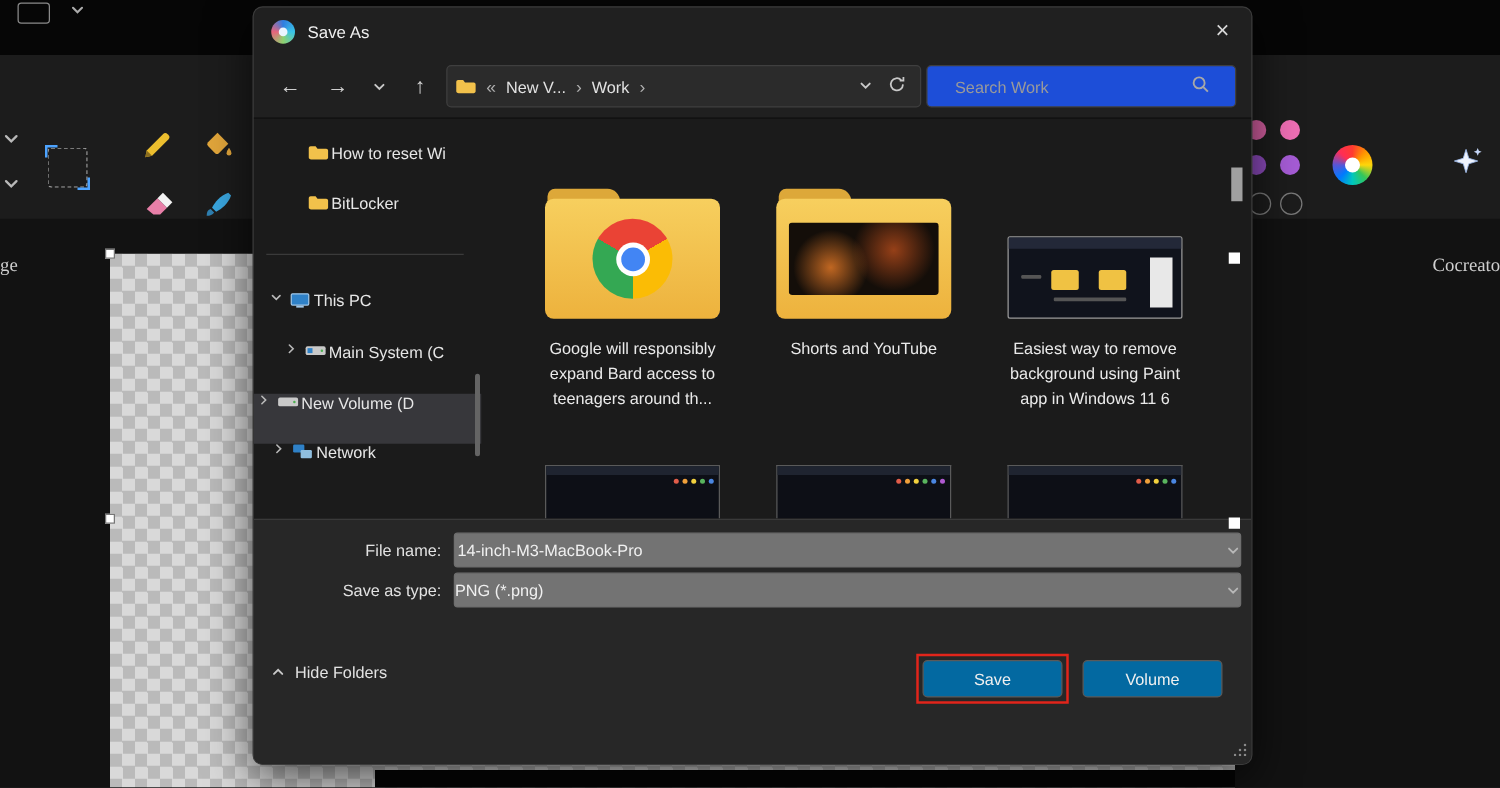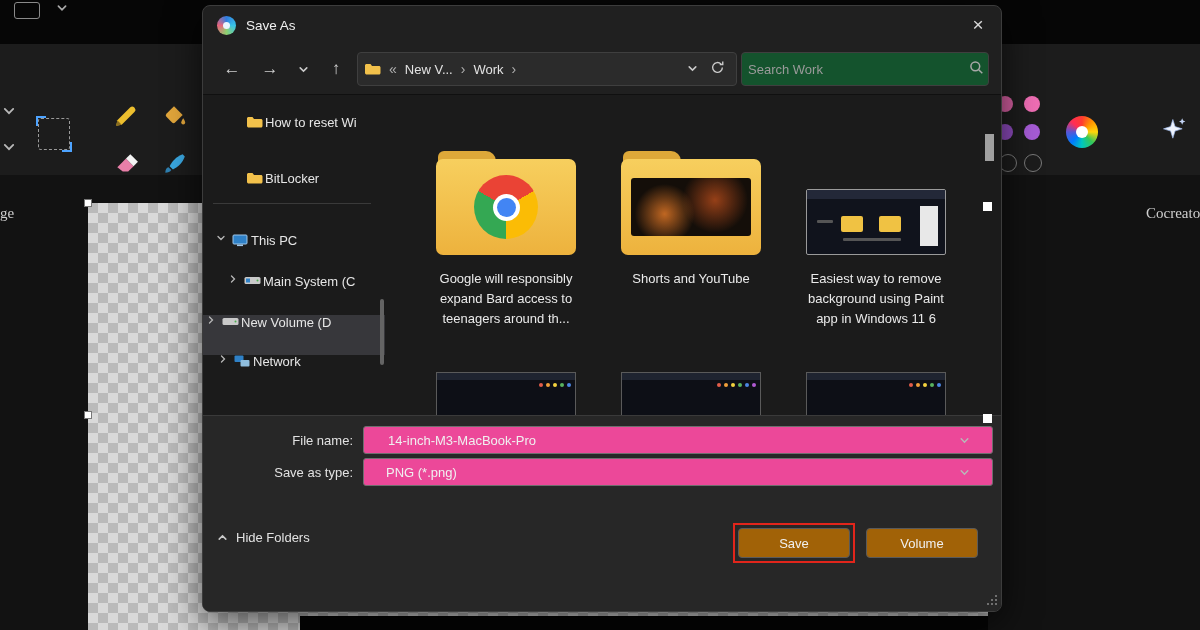--- a/index.html
+++ b/index.html
@@ -45,22 +45,22 @@
   .d-close{position:absolute;right:0;top:0;width:46px;height:38px;display:flex;align-items:center;justify-content:center;
     font-size:19px;color:#d8d8d8;cursor:default;}
   .d-navbar{height:50px;display:flex;align-items:center;padding:0 12px;gap:4px;flex:none;}
   .nav-btn{width:34px;height:32px;display:flex;align-items:center;justify-content:center;font-size:17px;color:#cfcfcf;border-radius:4px;}
   .nav-chev{width:24px;height:32px;display:flex;align-items:center;justify-content:center;}
   .addr{flex:1;height:34px;background:#2b2b2b;border:1px solid #3f3f3f;border-radius:4px;
     display:flex;align-items:center;padding:0 6px;gap:6px;min-width:0;box-sizing:border-box;}
   .crumb{color:#e2e2e2;white-space:nowrap;}
   .crumb-sep{color:#b0b0b0;font-size:14px;padding:0 2px;}
   .addr-spacer{flex:1;}
-  .search{width:248px;height:34px;background:#14532d;border:1px solid #3f3f3f;border-radius:4px;
-    display:flex;align-items:center;padding:0 4px;box-sizing:border-box;gap:8px;}
+  .search{width:248px;height:34px;background:#1d4ed8;border:1px solid #3f3f3f;border-radius:4px;
+    display:flex;align-items:center;padding:0 20px;box-sizing:border-box;gap:8px;}
   .search input{flex:1;background:transparent;border:none;outline:none;color:#dcdcdc;font-size:13px;font-family:"Liberation Sans",sans-serif;min-width:0;}
   .search input::placeholder{color:#9a9a9a;}
   .d-toolbar{height:38px;display:flex;align-items:center;padding:0 18px;gap:8px;flex:none;}
   .tb-item{display:flex;align-items:center;gap:7px;color:#e0e0e0;}
   .tb-gap{width:30px;}
   .tb-right{margin-left:auto;display:flex;align-items:center;gap:16px;}
   .help-circle{width:19px;height:19px;border-radius:50%;background:#1285d6;color:#fff;font-size:12px;font-weight:bold;
     display:flex;align-items:center;justify-content:center;}
   .d-body{flex:none;height:320px;background:#1b1b1b;border-top:1px solid #101010;display:flex;position:relative;overflow:hidden;}
   .d-sidebar{width:182px;flex:none;position:relative;}
@@ -94,27 +94,27 @@
   .img-thumb .panel{position:absolute;right:7px;top:16px;width:18px;height:40px;background:#e8e8e8;}
   .img-thumb .line{position:absolute;height:3px;background:#555;border-radius:1px;}
   .part-thumb{position:absolute;top:277px;width:140px;height:43px;background:#0d0f16;border:1px solid #5a5a5a;border-bottom:none;box-sizing:border-box;}
   .part-thumb .bar{position:absolute;left:0;top:0;right:0;height:7px;background:#1f2430;}
   .dotrow{position:absolute;right:4px;top:10px;display:flex;gap:3px;}
   .dot{width:4px;height:4px;border-radius:50%;}
   .list-thumb{position:absolute;right:7px;top:39px;width:9px;height:27px;background:#a0a0a0;}
   .d-fields{flex:none;height:92px;background:#272727;border-top:1px solid #3a3a3a;position:relative;}
   .f-row{position:absolute;left:0;right:8px;height:28px;display:flex;align-items:center;}
   .f-label{width:150px;text-align:right;padding-right:10px;color:#e2e2e2;flex:none;}
-  .f-input{flex:1;height:28px;background:#ec4899;border:1px solid #6e6e6e;border-radius:3px;
-    display:flex;align-items:center;box-sizing:border-box;padding:0 22px;gap:6px;}
+  .f-input{flex:1;height:28px;background:#737373;border:1px solid #6e6e6e;border-radius:3px;
+    display:flex;align-items:center;box-sizing:border-box;padding:0 0;gap:6px;}
   .f-input input{flex:1;background:transparent;border:none;outline:none;color:#f0f0f0;font-size:13px;font-family:"Liberation Sans",sans-serif;min-width:0;}
   .f-value{flex:1;color:#f0f0f0;white-space:nowrap;overflow:hidden;}
   .d-footer{flex:1;background:#272727;position:relative;}
   .hide-folders{position:absolute;left:14px;top:22px;display:flex;align-items:center;gap:8px;color:#e2e2e2;}
-  .btn{width:112px;height:30px;background:#a16207;border:1px solid #5a5a5a;border-radius:4px;color:#f0f0f0;
+  .btn{width:112px;height:30px;background:#0369a1;border:1px solid #5a5a5a;border-radius:4px;color:#f0f0f0;
     display:flex;align-items:center;justify-content:center;font-size:13px;box-sizing:border-box;}
   .save-wrap{position:absolute;right:151px;top:20px;width:112px;height:30px;}
   .cancel-wrap{position:absolute;right:23px;top:20px;}
   .red-box{position:absolute;left:-5px;top:-5px;right:-5px;bottom:-5px;border:2px solid #e1251b;}
   .grip{position:absolute;right:3px;bottom:3px;}
 </style>
 </head>
 <body>
 
 <div class="p-topbar">
@@ -248,21 +248,21 @@
 
     <div class="d-sidebar">
       <div class="sb-row" style="top:20px;padding-left:40px;">
         <span class="sb-ico">
           <svg width="17" height="14" viewBox="0 0 17 14">
               <path d="M1 3.5C1 2.7 1.7 2 2.5 2h4l1.5 2h7c.8 0 1.5.7 1.5 1.5V11c0 .8-.7 1.5-1.5 1.5h-12C1.7 12.5 1 11.8 1 11z" fill="#f2c14b"></path>
             </svg>
         </span>
         <span class="sb-label">How to reset Wi</span>
       </div>
-      <div class="sb-row" style="top:76px;padding-left:40px;">
+      <div class="sb-row" style="top:60px;padding-left:40px;">
         <span class="sb-ico">
           <svg width="17" height="14" viewBox="0 0 17 14">
               <path d="M1 3.5C1 2.7 1.7 2 2.5 2h4l1.5 2h7c.8 0 1.5.7 1.5 1.5V11c0 .8-.7 1.5-1.5 1.5h-12C1.7 12.5 1 11.8 1 11z" fill="#f2c14b"></path>
             </svg>
         </span>
         <span class="sb-label">BitLocker</span>
       </div>
       <div class="sb-divider"></div>
       <div class="sb-row" style="top:138px;padding-left:10px;">
         <span class="sb-chev">

